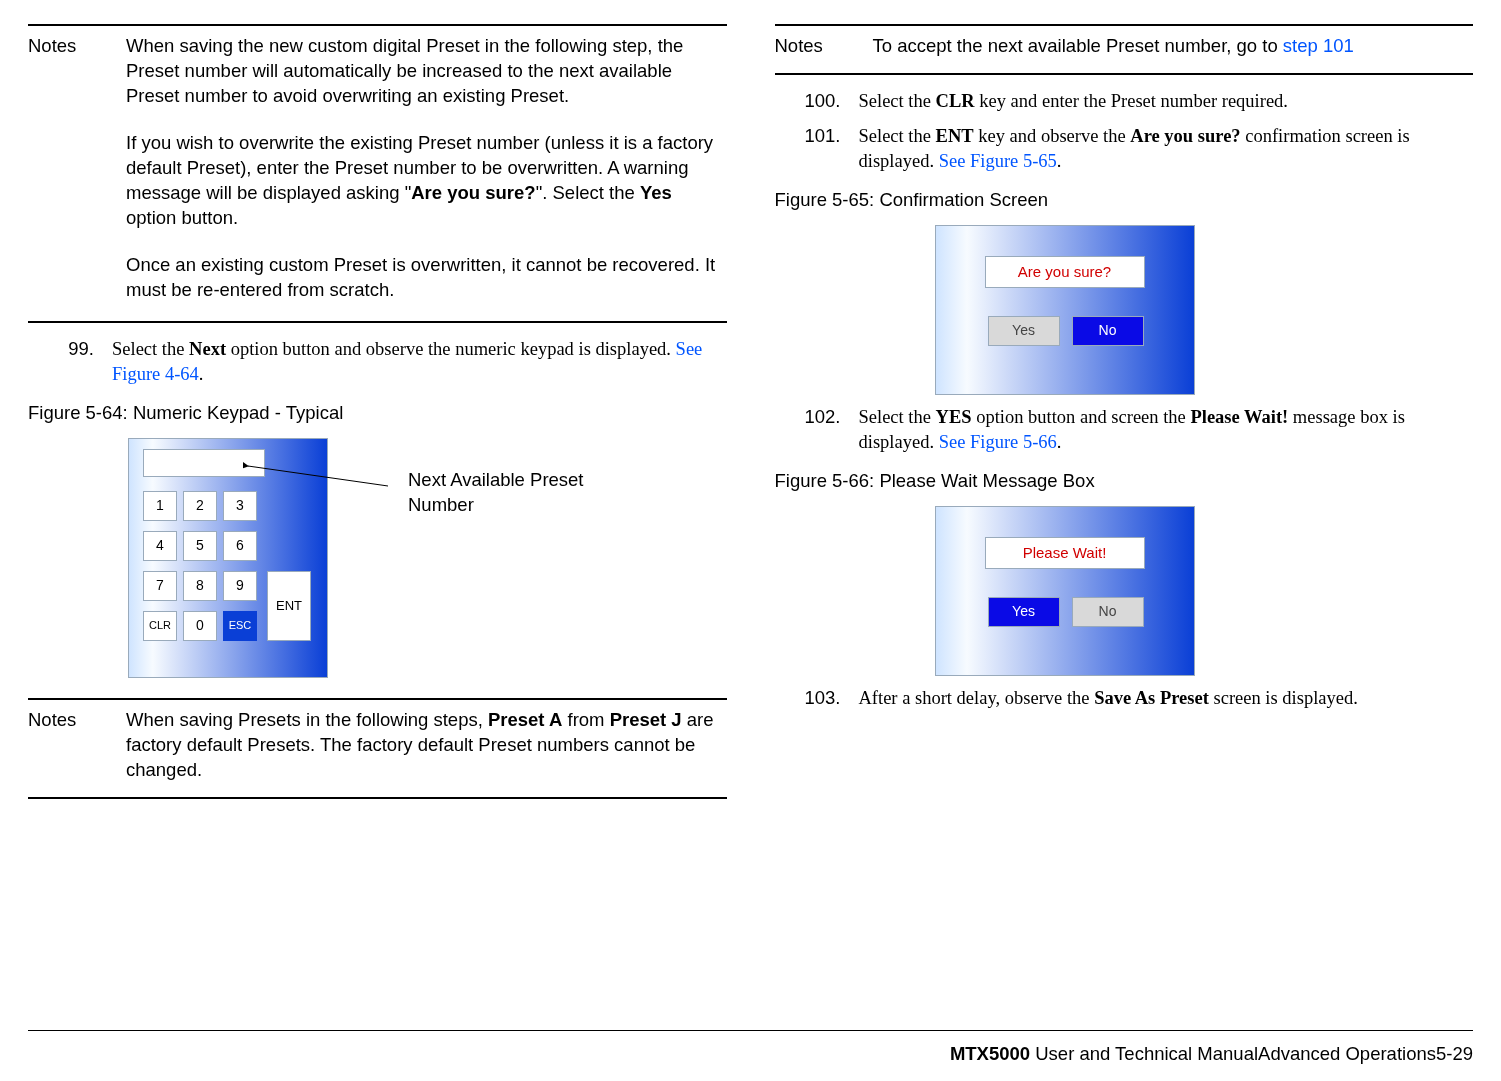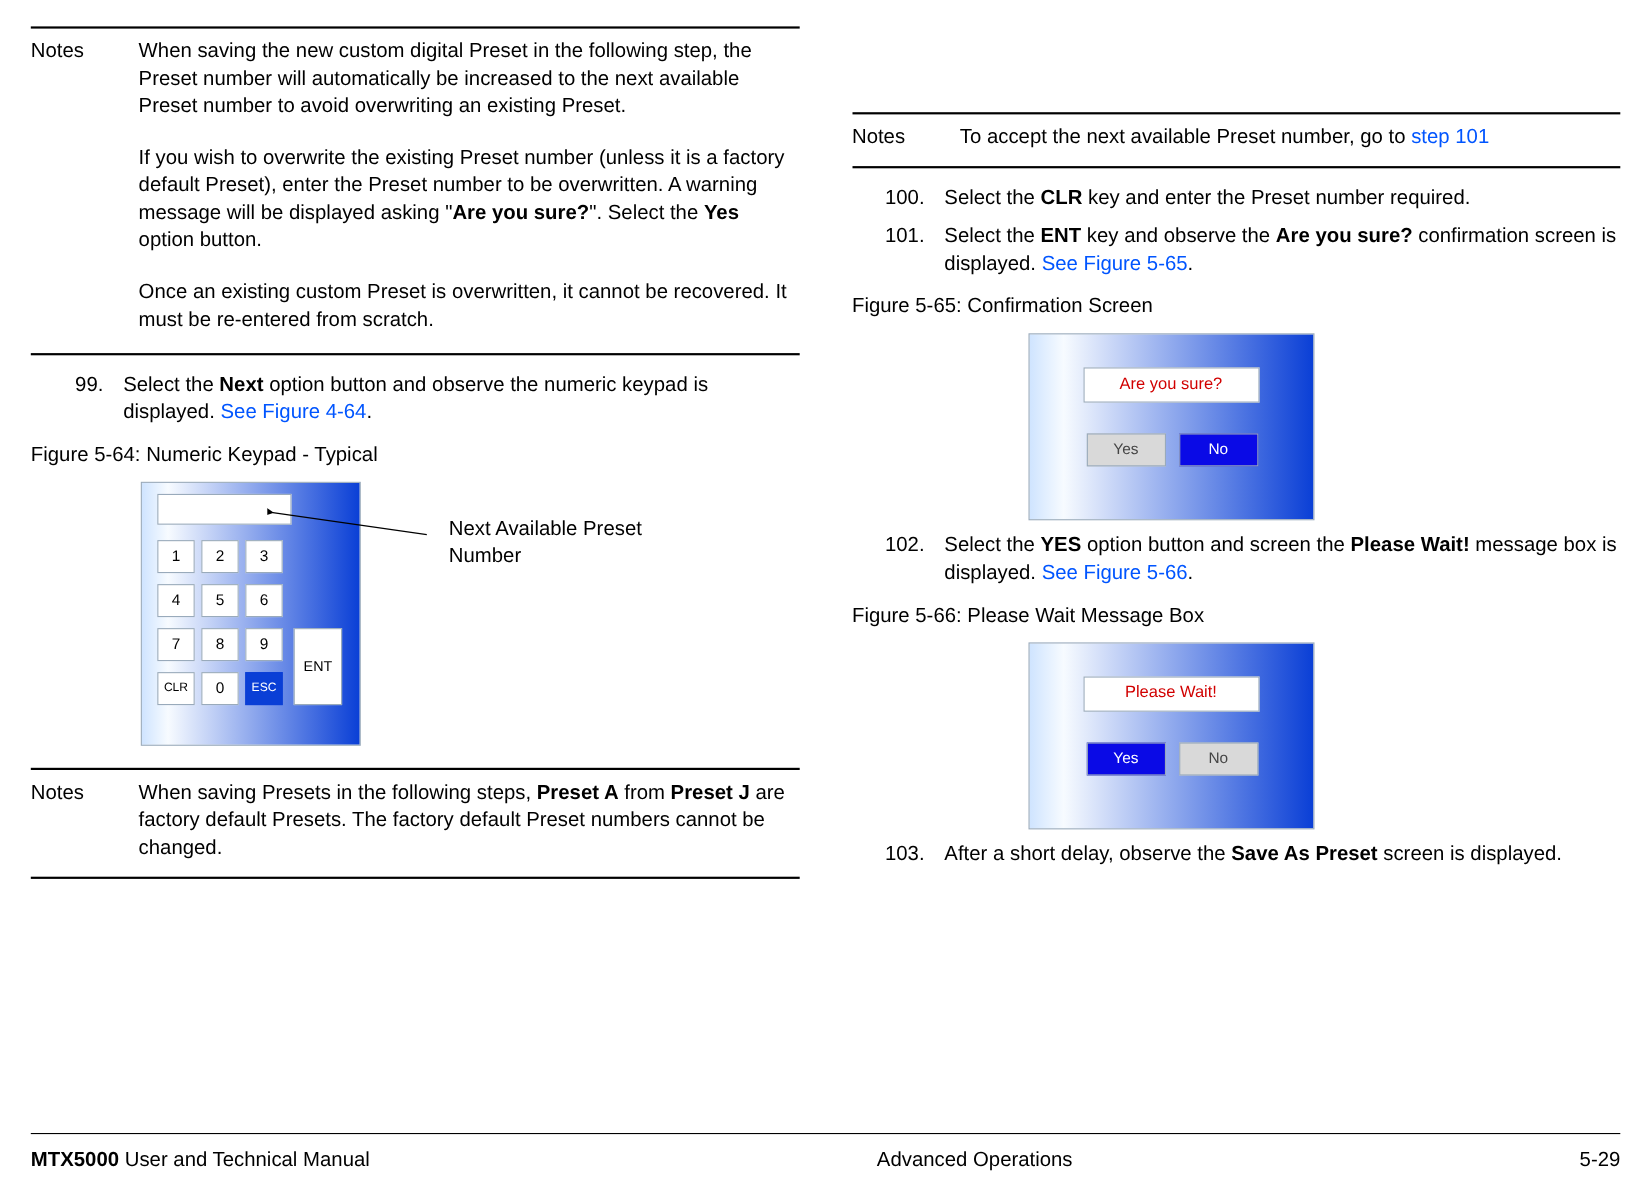--- a/index.html
+++ b/index.html
@@ -7,32 +7,32 @@
     margin: 0;
     padding: 24px 28px 8px 28px;
     font-family: Arial, Helvetica, sans-serif;
     font-size: 18.5px;
     line-height: 1.35;
     color: #000;
     width: 1501px;
     height: 1081px;
     position: relative;
   }
-  .columns { display: flex; gap: 48px; align-items: flex-end; }
+  .columns { display: flex; gap: 48px; }
   .col { flex: 1; min-width: 0; }
   .notes-row { display: flex; align-items: flex-start; gap: 18px; }
   .notes-label { flex: 0 0 80px; font-weight: normal; }
   .notes-body { flex: 1; }
   .notes-body p { margin: 0 0 22px 0; }
   .notes-body p:last-child { margin-bottom: 10px; }
   .notes-top-rule { border-top: 2px solid #000; margin-bottom: 8px; }
   .notes-bot-rule { border-top: 2px solid #000; margin: 8px 0 14px 0; }
   .step { display: flex; gap: 18px; margin-bottom: 10px; }
   .step-num { flex: 0 0 66px; text-align: right; }
-  .step-body { flex: 1; }
+  .step-body { flex: 1; font-family: Liberation Serif, serif; }
   .link-blue { color: #0055ff; }
   .fig-caption { font-weight: normal; margin: 14px 0 12px 0; }
   .bold { font-weight: bold; }
 
   
   .keypad-wrap { position: relative; height: 260px; margin-left: 100px; }
   .keypad-panel {
     position: absolute; left: 0; top: 0;
     width: 200px; height: 240px;
     background: linear-gradient(90deg,#cfe4ff 0%, #f7fbff 12%, #0a3fd6 100%);
@@ -86,21 +86,21 @@
   }
   .dlg-yes-grey { left: 52px; background: #d9d9d9; color:#444; }
   .dlg-no-blue { left: 136px; background: #0a0ae6; color:#fff; }
   .dlg-yes-blue { left: 52px; background: #0a0ae6; color:#fff; }
   .dlg-no-grey { left: 136px; background: #d9d9d9; color:#444; }
 
   
   .page-sep { position:absolute; left:28px; right:28px; bottom:50px; border-top:1px solid #000;}
   .footer {
     position: absolute; left:28px; right:28px; bottom: 14px;
-    display: flex; justify-content: space-between; font-size: 18.5px;
+    display: flex; justify-content: flex-end; font-size: 18.5px;
   }
 </style>
 </head>
 <body>
 
 <div class="columns">
 
   <div class="col">
 
     <div class="notes-top-rule"></div>

